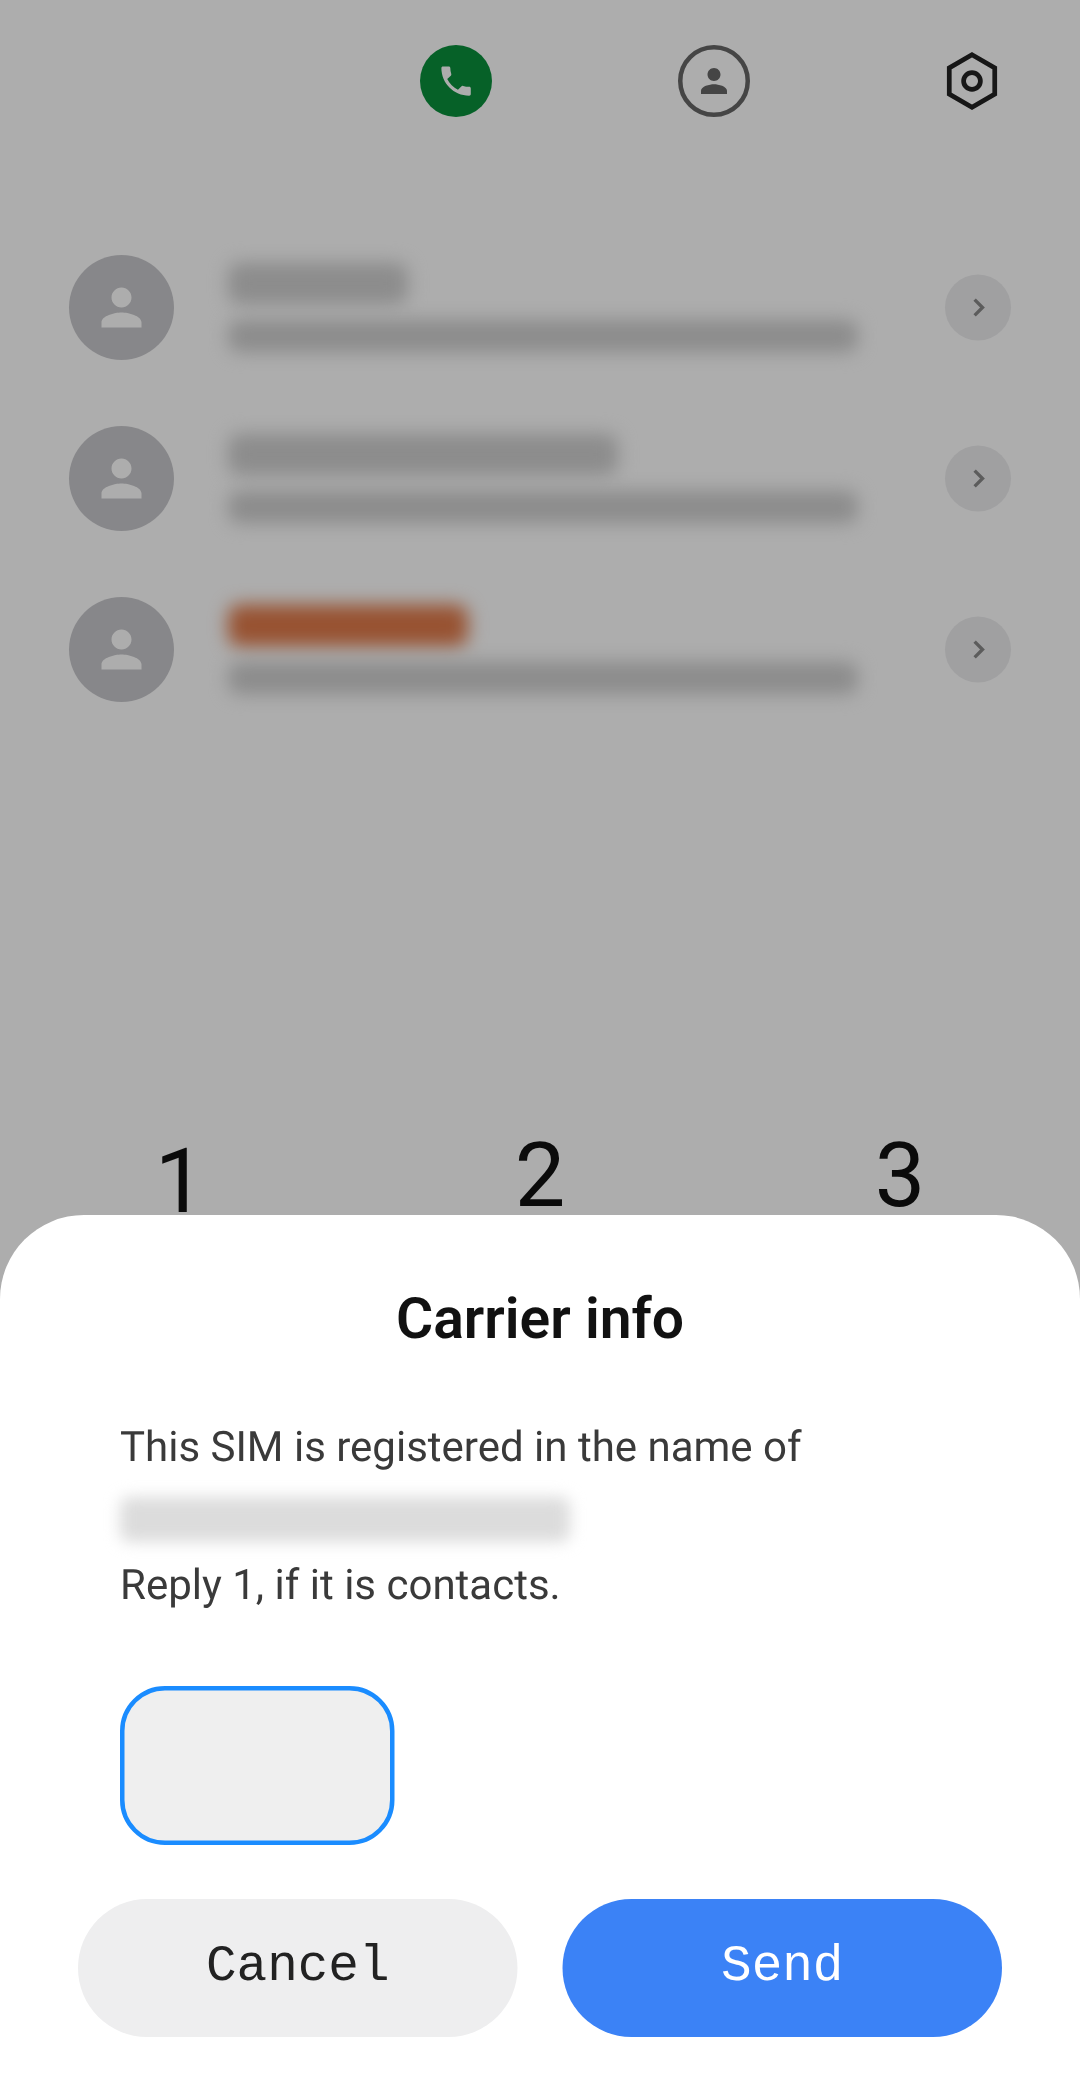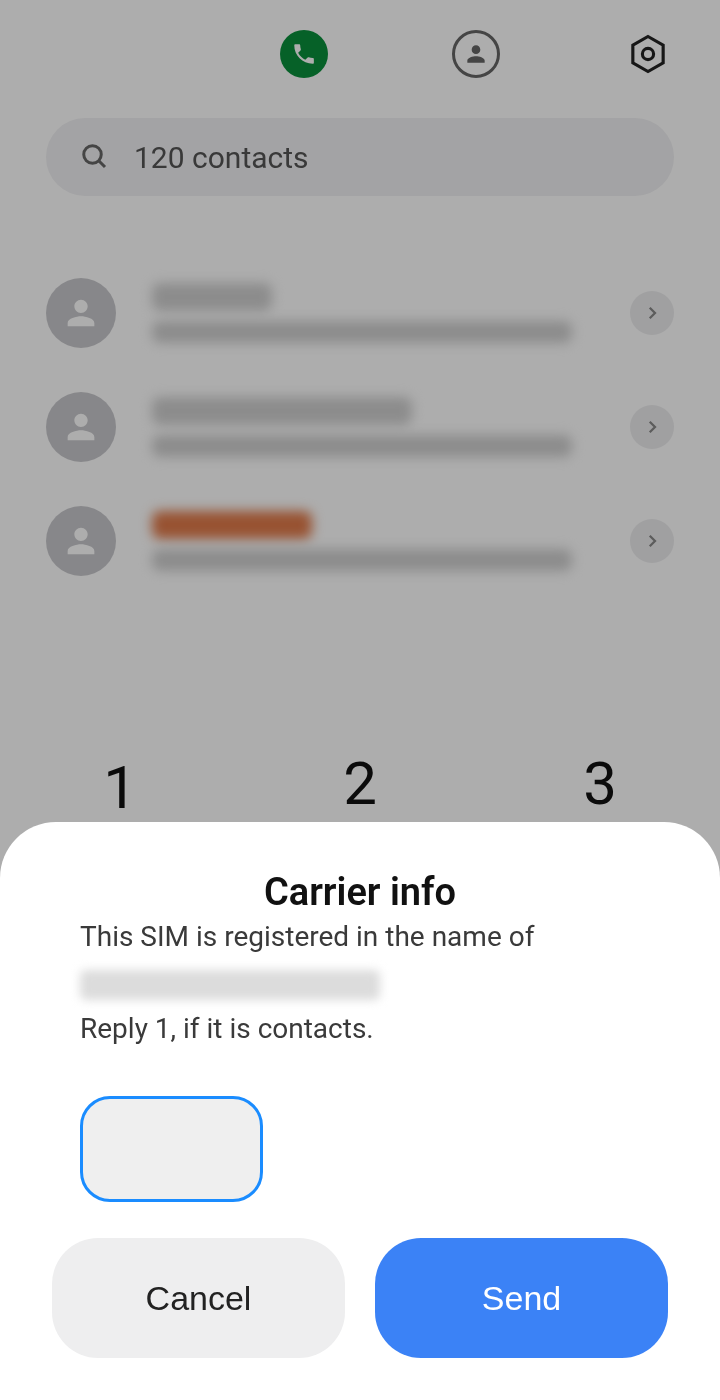--- a/index.html
+++ b/index.html
@@ -33,26 +33,26 @@
   .dialpad { position:absolute; left:0; right:0; top:680px; height:200px; background:#ffffff; border-top-left-radius:34px; border-top-right-radius:34px; display:flex; }
   .key { flex:1; display:flex; flex-direction:column; align-items:center; justify-content:center; gap:4px; padding-top:34px; }
   .key .num { font-size:60px; font-weight:400; color:#111; }
   .key .lab { font-size:20px; color:#555; letter-spacing:1px; }
 
   
   .scrim { position:absolute; inset:0; background:rgba(0,0,0,0.32); }
 
   
   .dialog { position:absolute; left:0; right:0; bottom:0; background:#fff; border-top-left-radius:56px; border-top-right-radius:56px; padding:48px 0 42px 0; }
-  .dlg-title { text-align:center; font-size:38px; font-weight:600; color:#111; }
+  .dlg-title { text-align:center; font-size:38px; font-weight:600; color:#111; margin-bottom:40px; }
   .dlg-body { padding:0 80px; font-size:28px; line-height:46px; color:#3a3a3a; }
   .dlg-body .redacted { display:inline-block; width:300px; height:30px; background:#dcdcdc; border-radius:6px; filter:blur(5px); vertical-align:middle; }
   .dlg-input { margin:44px 80px 0 80px; height:106px; border:3px solid #1a8cff; border-radius:30px; background:#efefef; }
   .dlg-btns { display:flex; gap:30px; padding:36px 52px 0 52px; }
-  .btn { flex:1; height:120px; border-radius:46px; display:flex; align-items:center; justify-content:center; font-size:34px; font-weight:500; border:none; }
+  .btn { flex:1; height:92px; border-radius:46px; display:flex; align-items:center; justify-content:center; font-size:34px; font-weight:500; border:none;font-family:Liberation Mono, monospace; }
   .btn.cancel { background:#eeeeef; color:#222; }
   .btn.send { background:#3b82f6; color:#fff; }
 
   svg { display:block; }
 </style>
 </head>
 <body>
 
 <div class="screen">
 
@@ -68,27 +68,20 @@
         </svg>
     </div>
     <div class="tab settings">
       <svg width="42" height="42" viewBox="0 0 24 24" fill="none" stroke="#222" stroke-width="1.8">
           <path d="M12 2l8.66 5v10L12 22l-8.66-5V7L12 2z"></path>
           <circle cx="12" cy="12" r="3.2"></circle>
         </svg>
     </div>
   </div>
 
-  <div class="search">
-    <svg width="30" height="30" viewBox="0 0 24 24" fill="none" stroke="#666" stroke-width="2.4">
-        <circle cx="10" cy="10" r="7"></circle>
-        <line x1="20" y1="20" x2="15" y2="15"></line>
-      </svg>
-    <span class="txt">120 contacts</span>
-  </div>
 
   <div class="list">
     <div class="row">
       <div class="avatar">
         <svg width="40" height="40" viewBox="0 0 24 24" fill="#fff">
             <path d="M12 12c2.2 0 4-1.8 4-4s-1.8-4-4-4-4 1.8-4 4 1.8 4 4 4zm0 2c-2.7 0-8 1.3-8 4v2h16v-2c0-2.7-5.3-4-8-4z"></path>
           </svg>
       </div>
       <div class="rowtext">
         <div class="name n1"></div>

